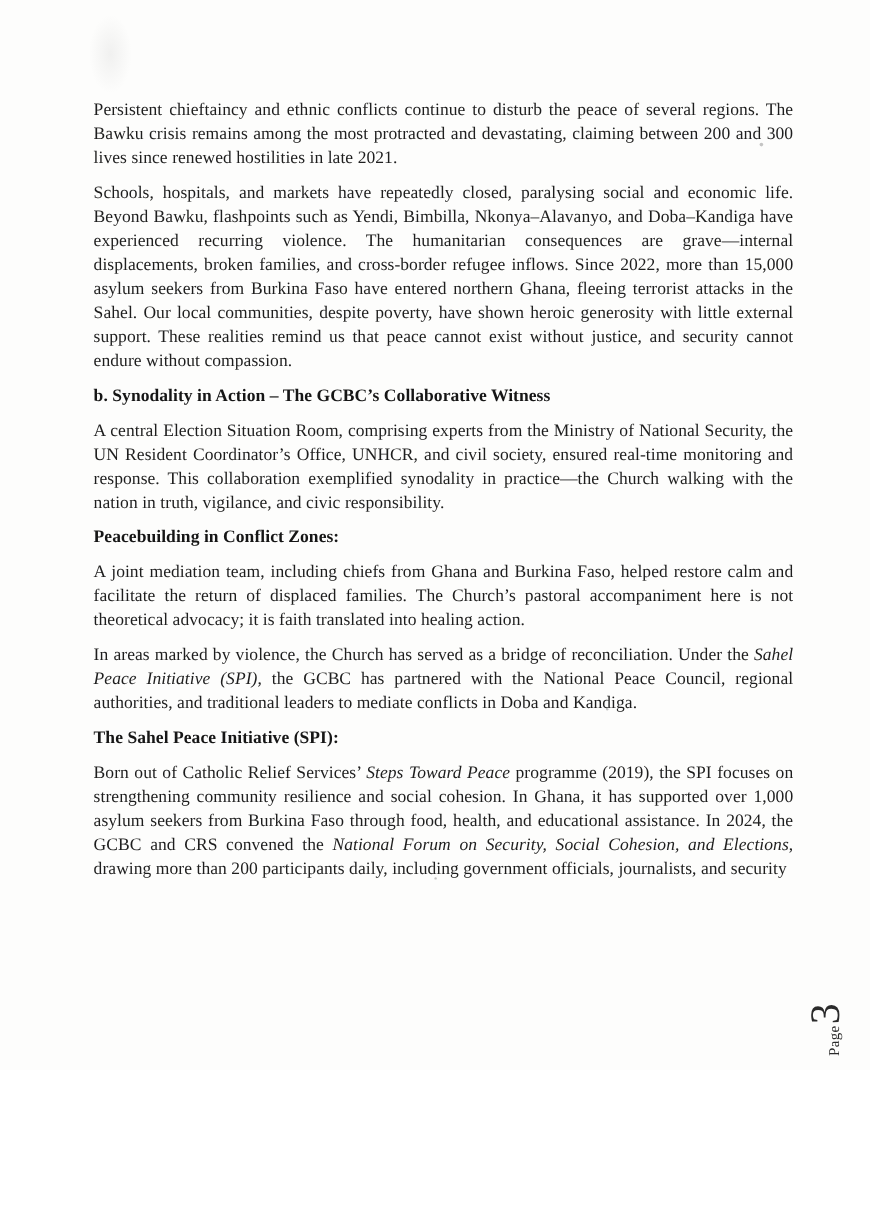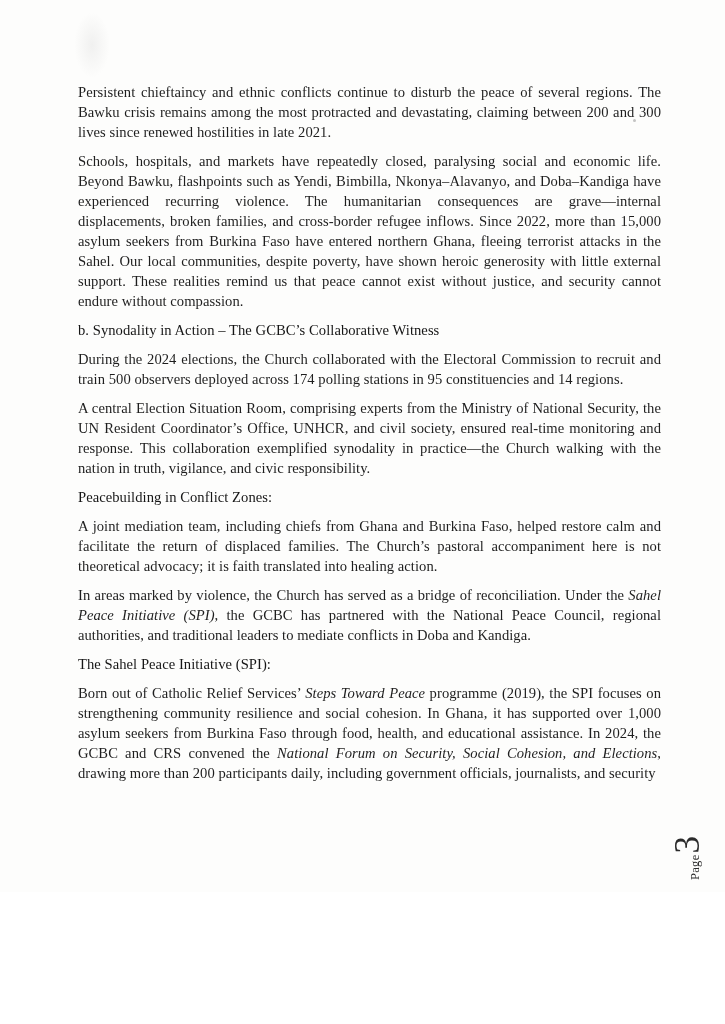--- a/index.html
+++ b/index.html
@@ -50,21 +50,21 @@
     width: 583px;
   }
   .text-col p {
     margin: 0 0 9px 0;
     font-size: 14.6px;
     line-height: 20px;
     text-align: justify;
     letter-spacing: 0.05px;
   }
   .text-col p.h {
-    font-weight: normal;
+    font-weight: bold;
     text-align: left;
     color: #161616;
     margin-top: 2px;
   }
   .text-col em {
     font-style: italic;
   }
 
   .page-marker {
     position: absolute;
@@ -104,21 +104,20 @@
   <div class="text-col">
 
     <p><span>Persistent chieftaincy and ethnic conflicts continue to disturb the peace of several regions. The Bawku crisis remains among the most protracted and devastating, claiming between 200 and 300 lives since renewed hostilities in late 2021.</span></p>
 
     <p><span>Schools, hospitals, and markets have repeatedly closed, paralysing social and economic life. Beyond Bawku, flashpoints such as Yendi, Bimbilla, Nkonya–Alavanyo, and Doba–Kandiga have experienced recurring violence. The humanitarian consequences are grave—internal displacements, broken families, and cross-border refugee inflows. Since 2022, more than 15,000 asylum seekers from Burkina Faso have entered northern Ghana, fleeing terrorist attacks in the Sahel. Our local communities, despite poverty, have shown heroic generosity with little external support. These realities remind us that peace cannot exist without justice, and security cannot endure without compassion.</span></p>
 
     <p class="h">b. Synodality in Action – The GCBC’s Collaborative Witness</p>
 
 
 
-    <p><span>During the 2024 elections, the Church collaborated with the Electoral Commission to recruit and train 500 observers deployed across 174 polling stations in 95 constituencies and 14 regions.</span></p>
 
     <p><span>A central Election Situation Room, comprising experts from the Ministry of National Security, the UN Resident Coordinator’s Office, UNHCR, and civil society, ensured real-time monitoring and response. This collaboration exemplified synodality in practice—the Church walking with the nation in truth, vigilance, and civic responsibility.</span></p>
 
     <p class="h">Peacebuilding in Conflict Zones:</p>
 
     <p><span>A joint mediation team, including chiefs from Ghana and Burkina Faso, helped restore calm and facilitate the return of displaced families. The Church’s pastoral accompaniment here is not theoretical advocacy; it is faith translated into healing action.</span></p>
 
     <p><span>In areas marked by violence, the Church has served as a bridge of reconciliation. Under the </span><em>Sahel Peace Initiative (SPI)</em><span>, the GCBC has partnered with the National Peace Council, regional authorities, and traditional leaders to mediate conflicts in Doba and Kandiga.</span></p>
 
     <p class="h">The Sahel Peace Initiative (SPI):</p>

